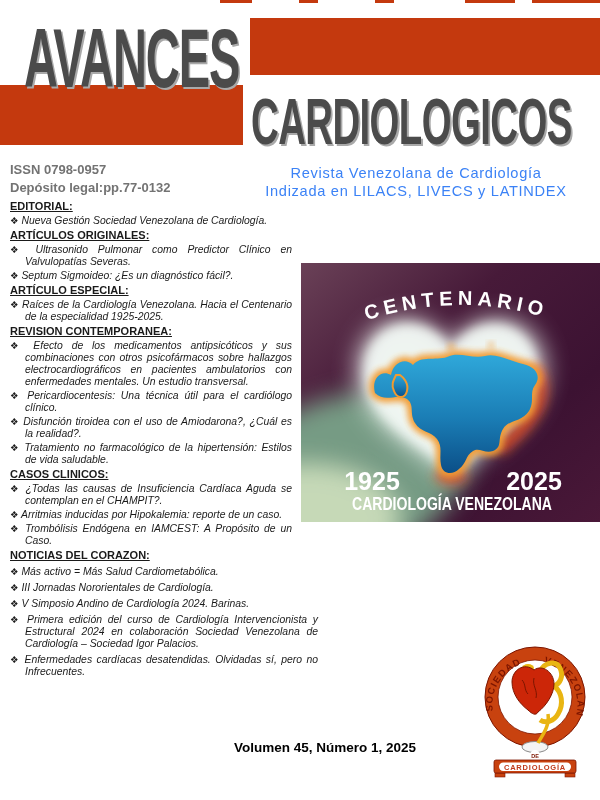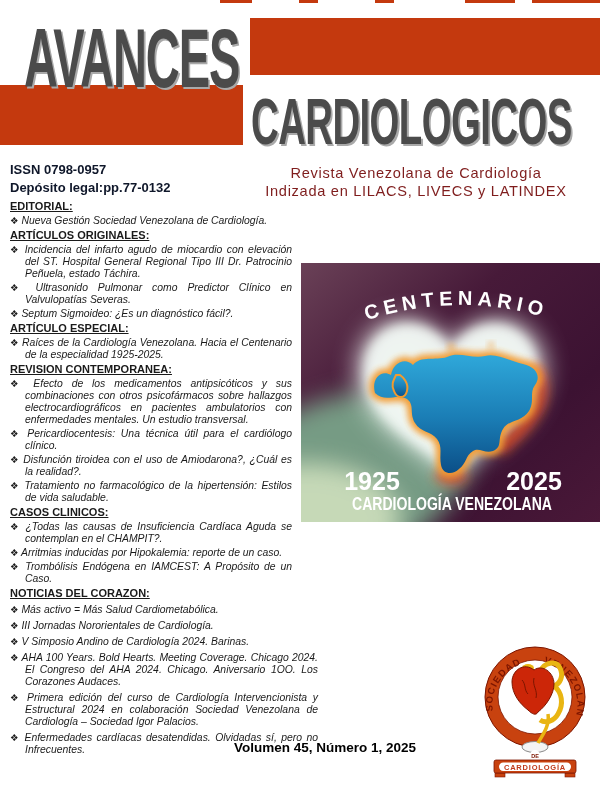--- a/index.html
+++ b/index.html
@@ -12,24 +12,24 @@
 
   
   #banner-top    { left:250px; top:18px;  width:350px; height:57px; background:#c4390e; }
   #banner-left   { left:0;     top:85px;  width:243px; height:60px; background:#c4390e; }
   .mast-title { color:#4b4b4b; font-weight:bold; line-height:1;
                 text-shadow:3px 2px 0 #a9a9a9; white-space:nowrap;
                 transform-origin:left top; }
   #title1 { left:24px;  top:16px; font-size:84px; transform:scaleX(0.56); letter-spacing:-2px; }
   #title2 { left:251px; top:90px; font-size:64px; transform:scaleX(0.60); letter-spacing:-1px; }
 
-  #issn-block { left:10px; top:161px; font-size:13px; font-weight:bold; color:#0f172a;
+  #issn-block { left:10px; top:161px; font-size:13px; font-weight:bold; color:#737373;
                 line-height:18px; }
   #revista-block { left:256px; top:164px; width:320px; text-align:center;
-                   color:#7f1d1d; font-size:14.6px; line-height:18px; letter-spacing:0.7px; }
+                   color:#3b82f6; font-size:14.6px; line-height:18px; letter-spacing:0.7px; }
 
   
   #toc { left:10px; top:200px; width:308px; color:#1a1a1a; }
   .toc-section.narrow { margin-right:26px; }
   .toc-header { font-size:11px; font-weight:bold; text-decoration:underline;
                 line-height:13px; }
   .toc-item { font-size:10.4px; line-height:12px; text-align:justify;
               padding-left:15px; text-indent:-15px; margin:2px 0;font-style:italic; }
   .toc-section.wide .toc-item { margin:4px 0; }
   .glyph { font-family:"DejaVu Sans", sans-serif; font-size:9.5px; }
@@ -65,21 +65,20 @@
   <div>Indizada en LILACS, LIVECS y LATINDEX</div>
 </div>
 
 <div id="toc" class="abs">
     <section class="toc-section narrow">
     <h3 class="toc-header">EDITORIAL:</h3>
   <p class="toc-item"><span class="glyph">❖</span> <span class="itxt">Nueva Gestión Sociedad Venezolana de Cardiología.</span></p>
     </section>
     <section class="toc-section narrow">
     <h3 class="toc-header">ARTÍCULOS ORIGINALES:</h3>
-  <p class="toc-item"><span class="glyph">❖</span> <span class="itxt">Incidencia del infarto agudo de miocardio con elevación del ST. Hospital General Regional Tipo III Dr. Patrocinio Peñuela, estado Táchira.</span></p>
       <p class="toc-item"><span class="glyph">❖</span> <span class="itxt">Ultrasonido Pulmonar como Predictor Clínico en Valvulopatías Severas.</span></p>
       <p class="toc-item"><span class="glyph">❖</span> <span class="itxt">Septum Sigmoideo: ¿Es un diagnóstico fácil?.</span></p>
     </section>
     <section class="toc-section narrow">
     <h3 class="toc-header">ARTÍCULO ESPECIAL:</h3>
   <p class="toc-item"><span class="glyph">❖</span> <span class="itxt">Raíces de la Cardiología Venezolana.  Hacia el Centenario de la especialidad 1925-2025.</span></p>
     </section>
     <section class="toc-section narrow">
     <h3 class="toc-header">REVISION CONTEMPORANEA:</h3>
   <p class="toc-item"><span class="glyph">❖</span> <span class="itxt">Efecto de los medicamentos antipsicóticos y sus combinaciones con otros psicofármacos sobre hallazgos electrocardiográficos en pacientes ambulatorios con enfermedades mentales. Un estudio transversal.</span></p>
@@ -91,21 +90,20 @@
     <h3 class="toc-header">CASOS CLINICOS:</h3>
   <p class="toc-item"><span class="glyph">❖</span> <span class="itxt">¿Todas las causas de Insuficiencia Cardíaca Aguda se contemplan en el CHAMPIT?.</span></p>
       <p class="toc-item"><span class="glyph">❖</span> <span class="itxt">Arritmias inducidas por Hipokalemia: reporte de un caso.</span></p>
       <p class="toc-item"><span class="glyph">❖</span> <span class="itxt">Trombólisis Endógena en IAMCEST: A Propósito de un Caso.</span></p>
     </section>
     <section class="toc-section wide">
     <h3 class="toc-header">NOTICIAS DEL CORAZON:</h3>
   <p class="toc-item"><span class="glyph">❖</span> <span class="itxt">Más activo = Más Salud Cardiometabólica.</span></p>
       <p class="toc-item"><span class="glyph">❖</span> <span class="itxt">III Jornadas Nororientales de Cardiología.</span></p>
       <p class="toc-item"><span class="glyph">❖</span> <span class="itxt">V Simposio Andino de Cardiología 2024. Barinas.</span></p>
-      <p class="toc-item"><span class="glyph">❖</span> <span class="itxt">AHA 100 Years. Bold Hearts. Meeting Coverage. Chicago 2024.  El Congreso del AHA 2024. Chicago. Aniversario 1OO. Los Corazones Audaces.</span></p>
       <p class="toc-item"><span class="glyph">❖</span> <span class="itxt">Primera edición del curso de Cardiología Intervencionista y Estructural 2024 en colaboración Sociedad Venezolana de Cardiología – Sociedad Igor Palacios.</span></p>
       <p class="toc-item"><span class="glyph">❖</span> <span class="itxt">Enfermedades cardíacas desatendidas. Olvidadas sí, pero no Infrecuentes.</span></p>
     </section>
   </div>
 
 <div id="artwork" class="abs">
   <svg width="299" height="259" viewBox="0 0 299 259">
     <defs>
       <linearGradient id="bgGrad" x1="0" y1="0" x2="1" y2="1">
         <stop offset="0" stop-color="#6a4157"></stop>

